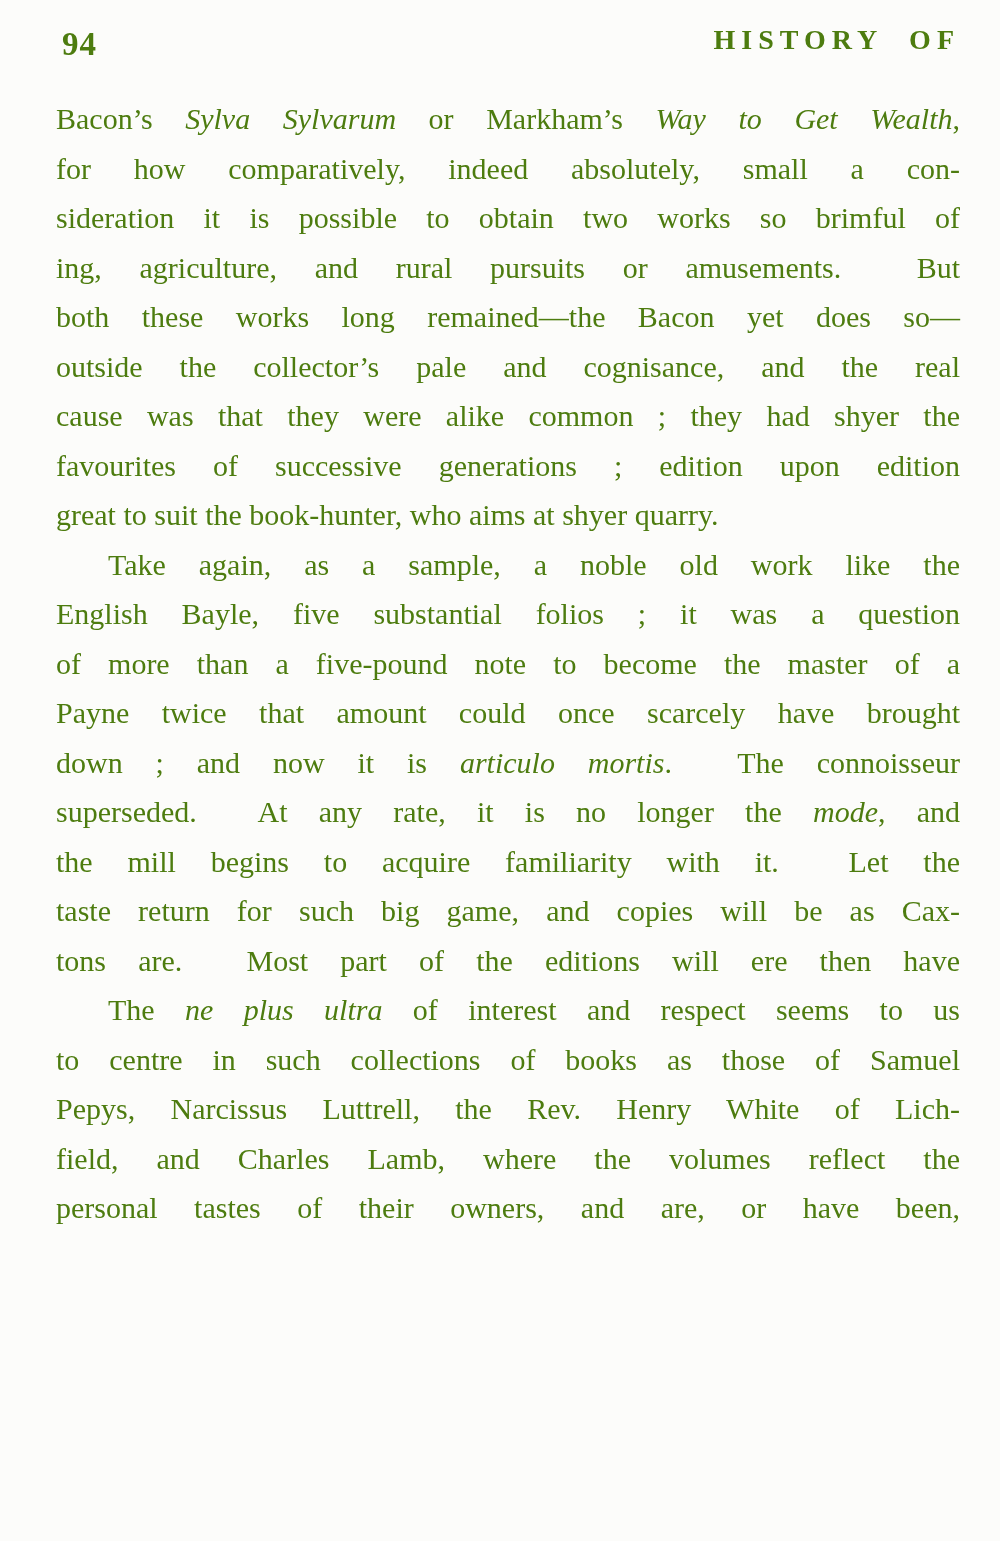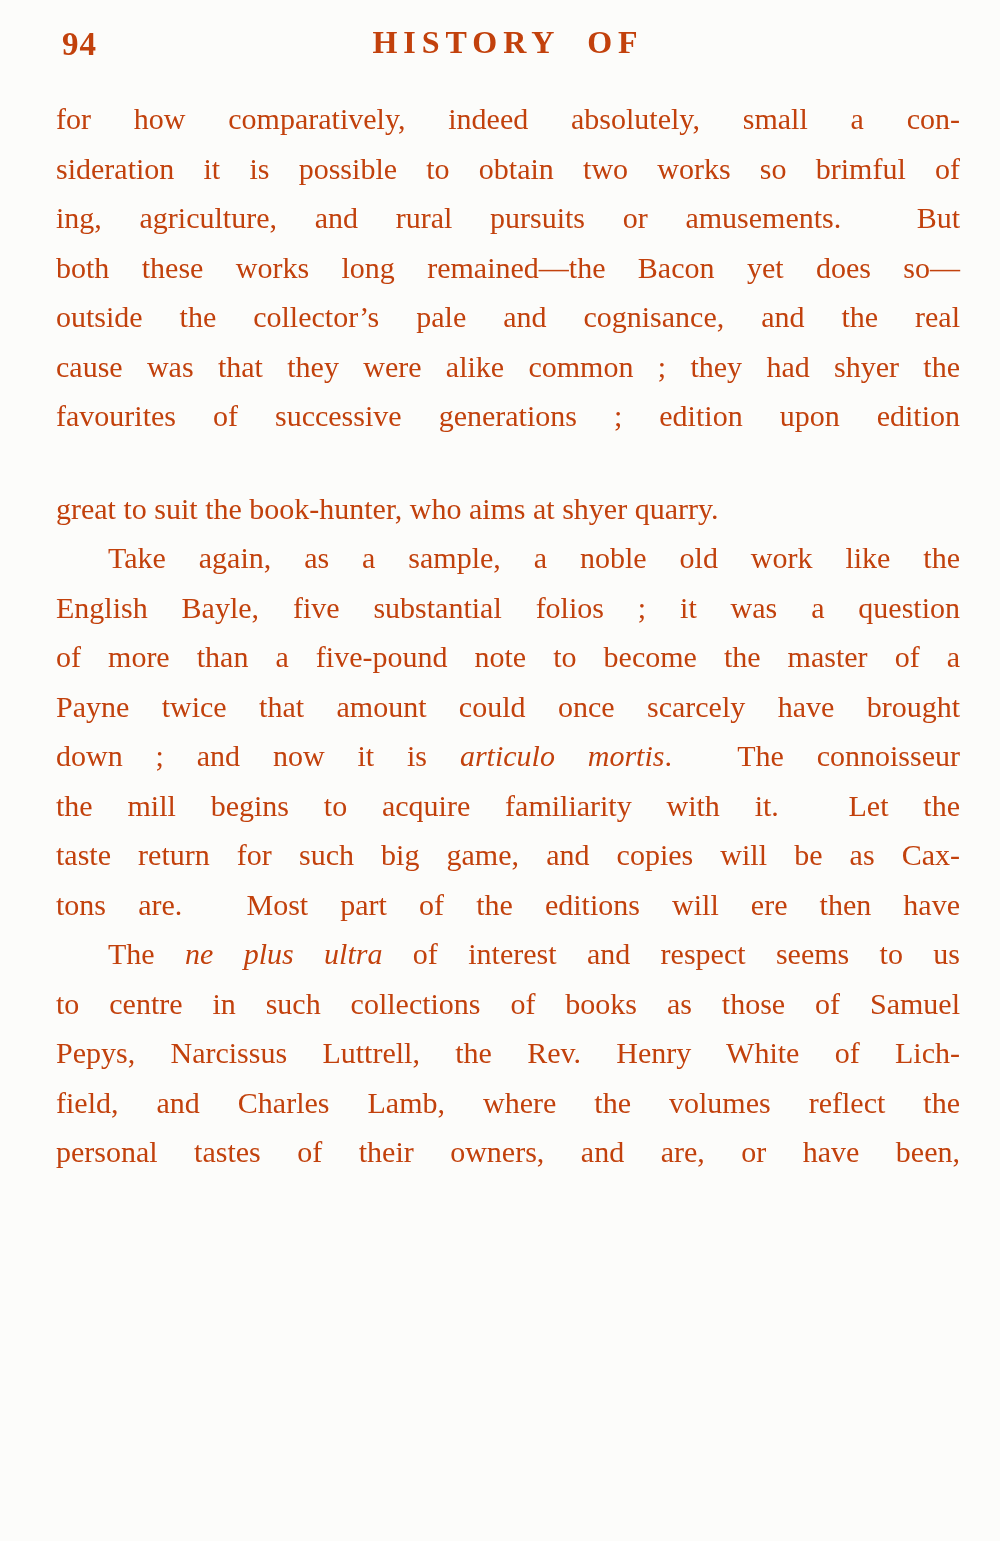--- a/index.html
+++ b/index.html
@@ -9,89 +9,90 @@
   }
   .page {
     position: relative;
     width: 1000px;
     height: 1541px;
     margin: 0 auto;
     background: #fcfcfa;
     box-sizing: border-box;
     padding: 24px 40px 0 56px;
     font-family: "Liberation Serif", "DejaVu Serif", serif;
-    color: #c2410c;
+    color: #4d7c0f;
     overflow: hidden;
   }
   .header {
     position: relative;
     height: 50px;
     margin-bottom: 20px;
     font-weight: bold;
   }
   .pagenum {
     position: absolute;
     left: 6px;
     top: 2px;
     font-size: 33px;
     letter-spacing: 1px;
   }
   .title {
     display: block;
     width: 100%;
-    text-align: center;
-    font-size: 32px;
+    text-align: right;
+    font-size: 28px;
     letter-spacing: 6px;
     word-spacing: 14px;
   }
   .body {
     font-size: 30px;
     line-height: 49.5px;
   }
   .para { margin: 0; }
   .line {
     text-align: justify;
     text-align-last: justify;
     white-space: normal;
   }
   .line.lastline {
     text-align-last: left;
-    margin-top: 43px;
   }
   .para.indent .line:first-child {
     text-indent: 52px;
   }
   .seg { }
   .it { font-style: italic; }
 </style>
 </head>
 <body>
 
 <div class="page">
   <div class="header">
     <span class="pagenum">94</span>
     <span class="title">HISTORY OF</span>
   </div>
   <div class="body">
       <div class="para">
+        <div class="line"><span class="seg">Bacon’s </span><span class="seg it">Sylva Sylvarum</span><span class="seg"> or Markham’s </span><span class="seg it">Way to Get Wealth</span><span class="seg">,</span></div>
         <div class="line"><span class="seg">for how comparatively, indeed absolutely, small a con-</span></div>
         <div class="line"><span class="seg">sideration it is possible to obtain two works so brimful of</span></div>
         <div class="line"><span class="seg">ing, agriculture, and rural pursuits or amusements.&nbsp; But</span></div>
         <div class="line"><span class="seg">both these works long remained—the Bacon yet does so—</span></div>
         <div class="line"><span class="seg">outside the collector’s pale and cognisance, and the real</span></div>
         <div class="line"><span class="seg">cause was that they were alike common ; they had shyer the</span></div>
         <div class="line"><span class="seg">favourites of successive generations ; edition upon edition</span></div>
         <div class="line lastline"><span class="seg">great to suit the book-hunter, who aims at shyer quarry.</span></div>
       </div>
       <div class="para indent">
         <div class="line"><span class="seg">Take again, as a sample, a noble old work like the</span></div>
         <div class="line"><span class="seg">English Bayle, five substantial folios ; it was a question</span></div>
         <div class="line"><span class="seg">of more than a five-pound note to become the master of a</span></div>
         <div class="line"><span class="seg">Payne twice that amount could once scarcely have brought</span></div>
         <div class="line"><span class="seg">down ; and now it is </span><span class="seg it">articulo mortis</span><span class="seg">.&nbsp; The connoisseur</span></div>
+        <div class="line"><span class="seg">superseded.&nbsp; At any rate, it is no longer the </span><span class="seg it">mode</span><span class="seg">, and</span></div>
         <div class="line"><span class="seg">the mill begins to acquire familiarity with it.&nbsp; Let the</span></div>
         <div class="line"><span class="seg">taste return for such big game, and copies will be as Cax-</span></div>
         <div class="line"><span class="seg">tons are.&nbsp; Most part of the editions will ere then have</span></div>
       </div>
       <div class="para indent">
         <div class="line"><span class="seg">The </span><span class="seg it">ne plus ultra</span><span class="seg"> of interest and respect seems to us</span></div>
         <div class="line"><span class="seg">to centre in such collections of books as those of Samuel</span></div>
         <div class="line"><span class="seg">Pepys, Narcissus Luttrell, the Rev. Henry White of Lich-</span></div>
         <div class="line"><span class="seg">field, and Charles Lamb, where the volumes reflect the</span></div>
         <div class="line"><span class="seg">personal tastes of their owners, and are, or have been,</span></div>

